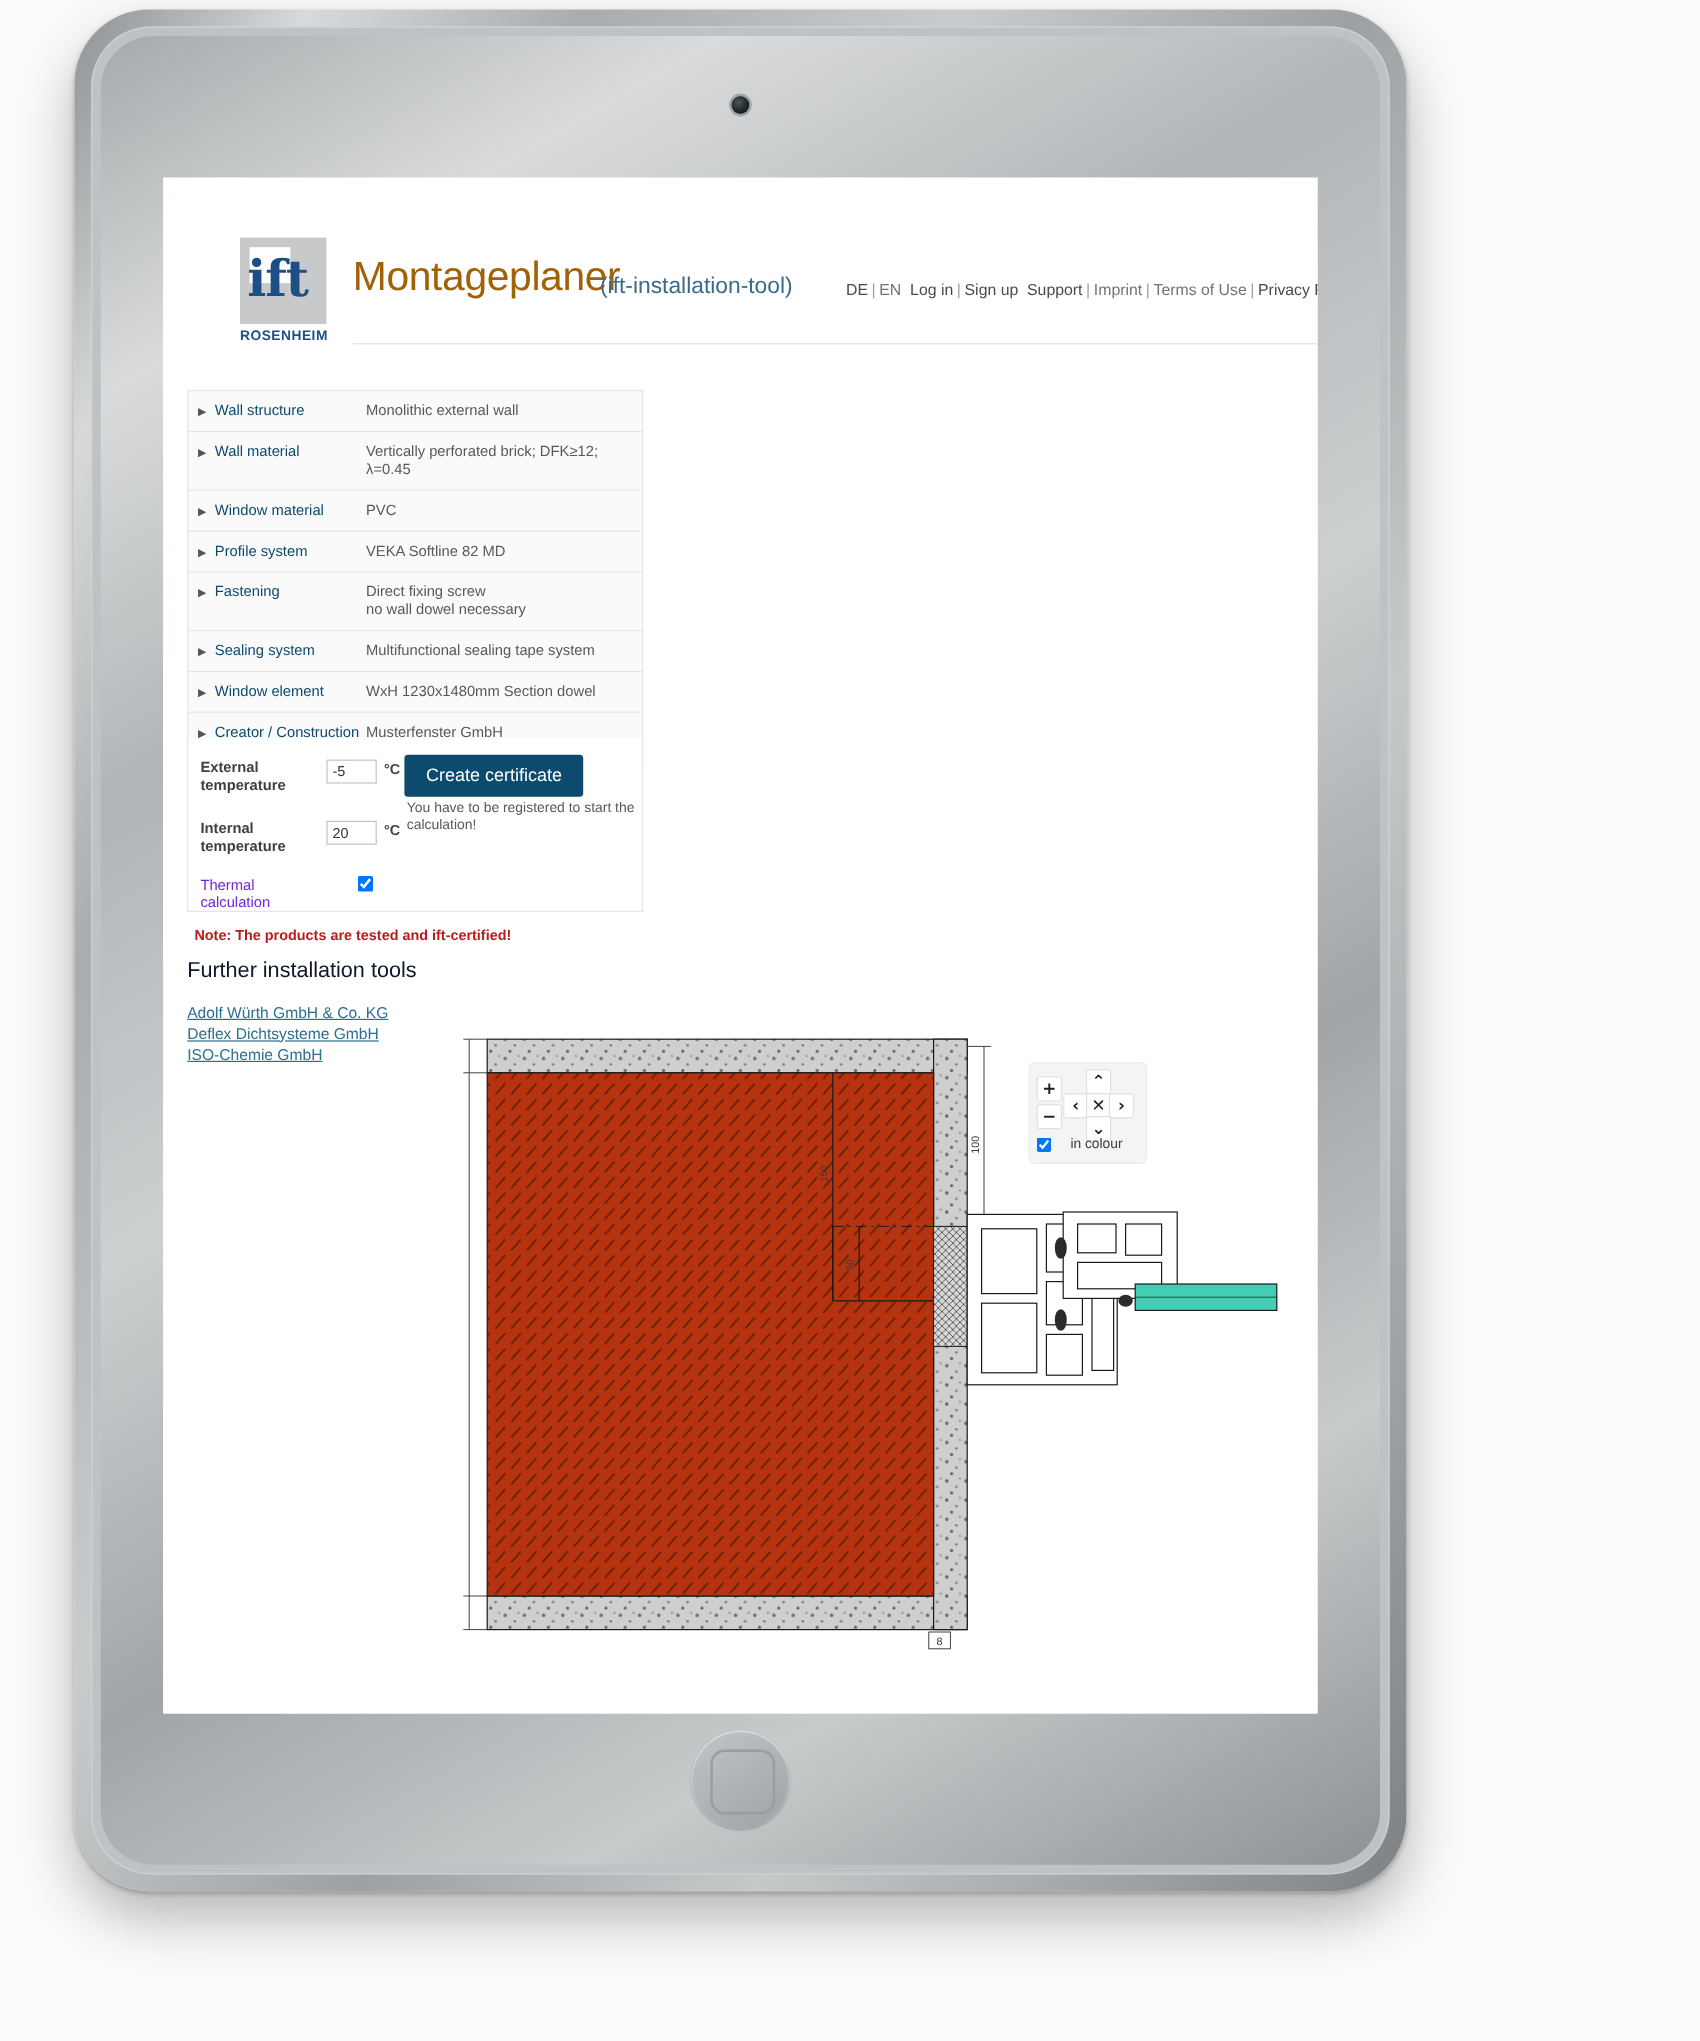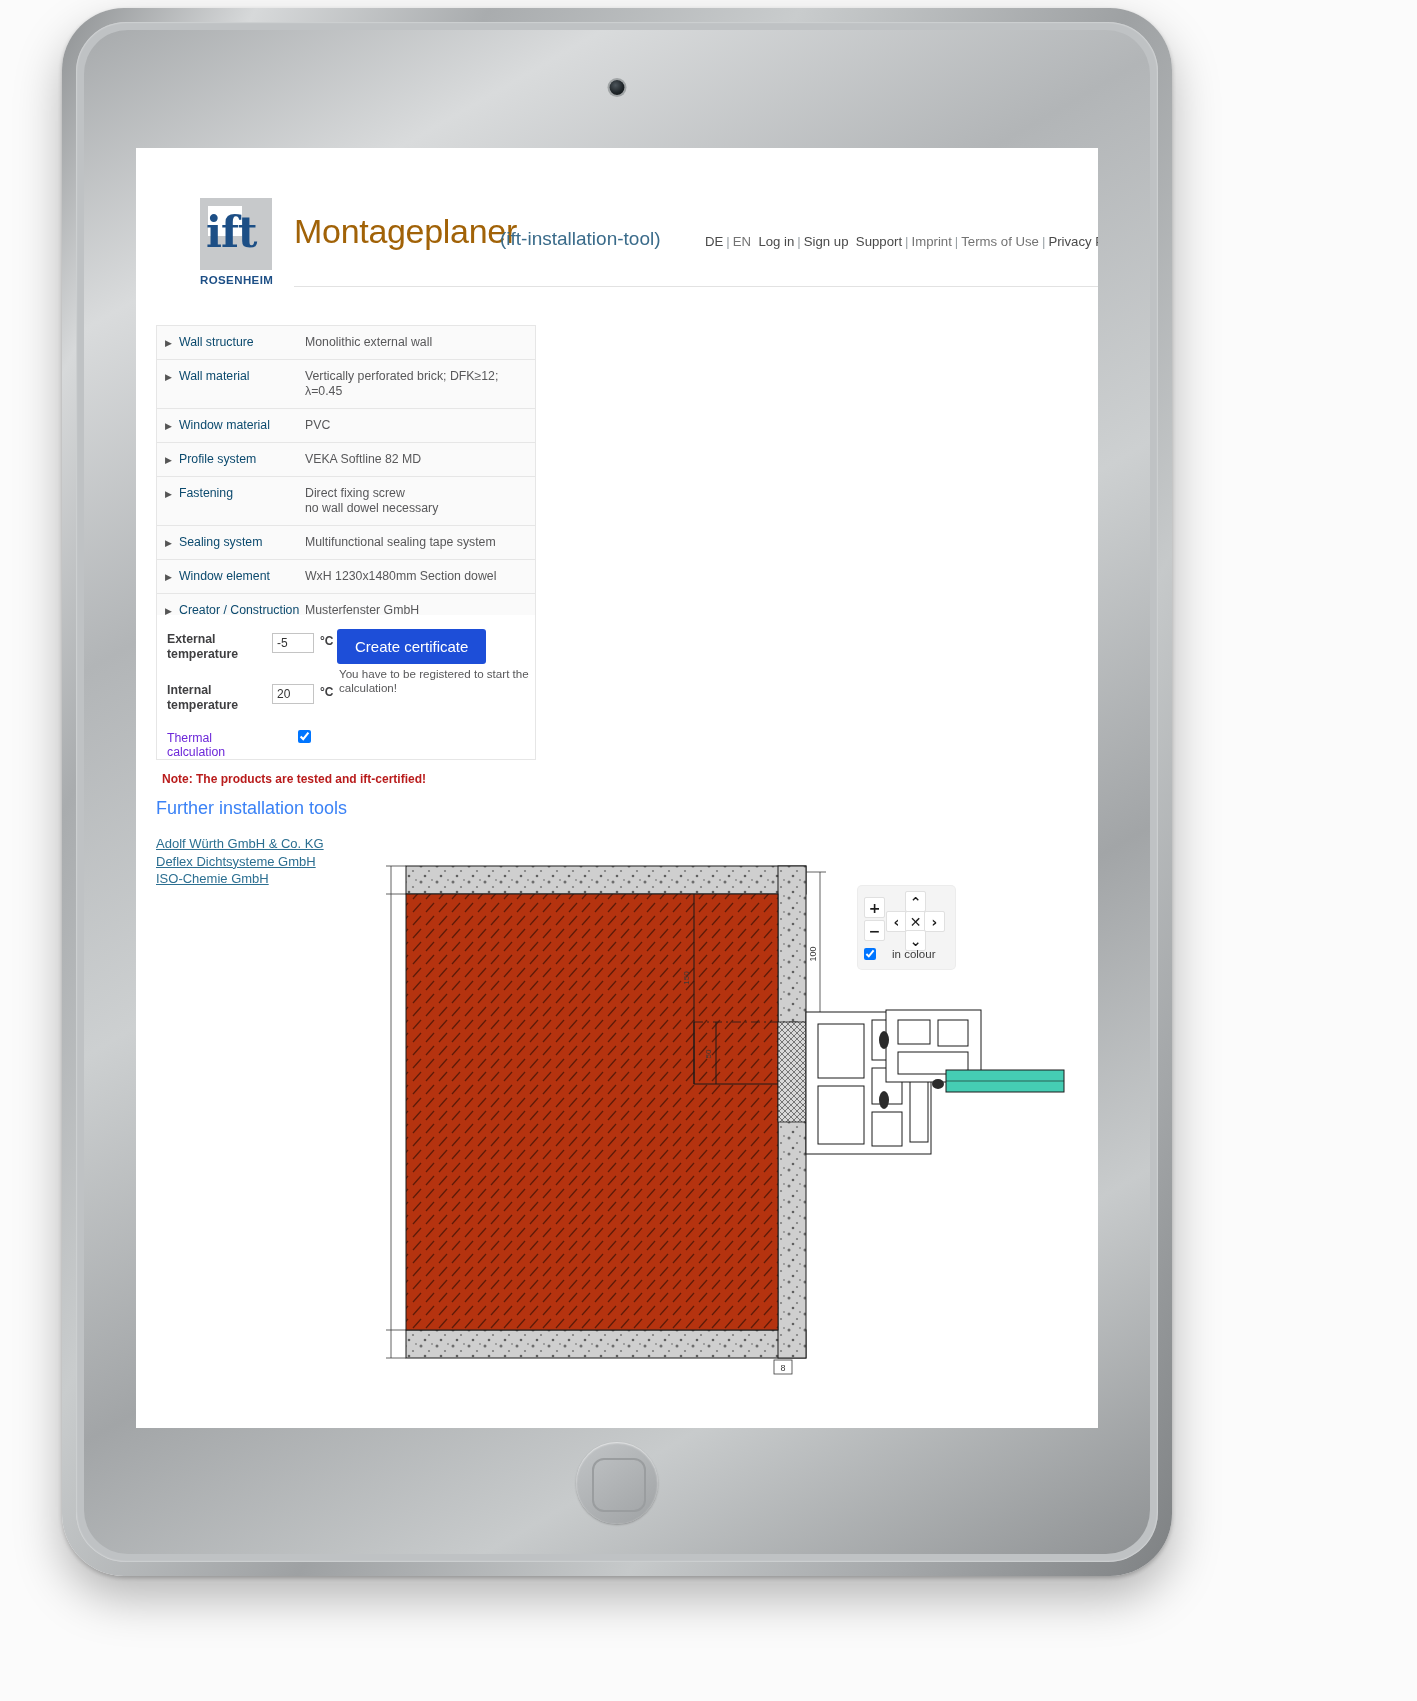--- a/index.html
+++ b/index.html
@@ -159,21 +159,21 @@
     font-family:"Liberation Sans", sans-serif;
     font-size:12px; color:#333; padding:0 4px;
   }
   .temp-unit{
     position:absolute; left:153px; top:2px;
     font-size:12px; color:#3f3f41; font-weight:700;
   }
   #create-cert-btn{
     position:absolute; left:180px; top:14px;
     padding:9px 18px;
-    background:#1d4ed8; color:#fff;
+    background:#0c4a6e; color:#fff;
     border:none; border-radius:3px;
     font-family:"Liberation Sans", sans-serif;
     font-size:15px; cursor:pointer;
   }
   #cert-note{
     position:absolute; left:182px; top:52px; width:196px;
     font-size:11.6px; color:#58585a; line-height:14px;
   }
   #thermal-row{ position:absolute; left:10px; top:115px; }
   #thermal-label{
@@ -185,21 +185,21 @@
   }
 
   #cert-note-line{
     position:absolute; left:26px; top:624px;
     font-size:12px; font-weight:700; color:#b91c1c;
   }
 
   
   #further-tools-title{
     position:absolute; left:20px; top:650px;
-    font-size:18px; color:#3b82f6; font-weight:400;text-align:center;
+    font-size:18px; color:#0f172a; font-weight:400;text-align:center;
   }
   #tool-links{
     position:absolute; left:20px; top:687px;
     font-size:13px; line-height:17.5px;
   }
   #tool-links a{
     display:block; color:#2c6f91; text-decoration:underline;
   }
 
   

